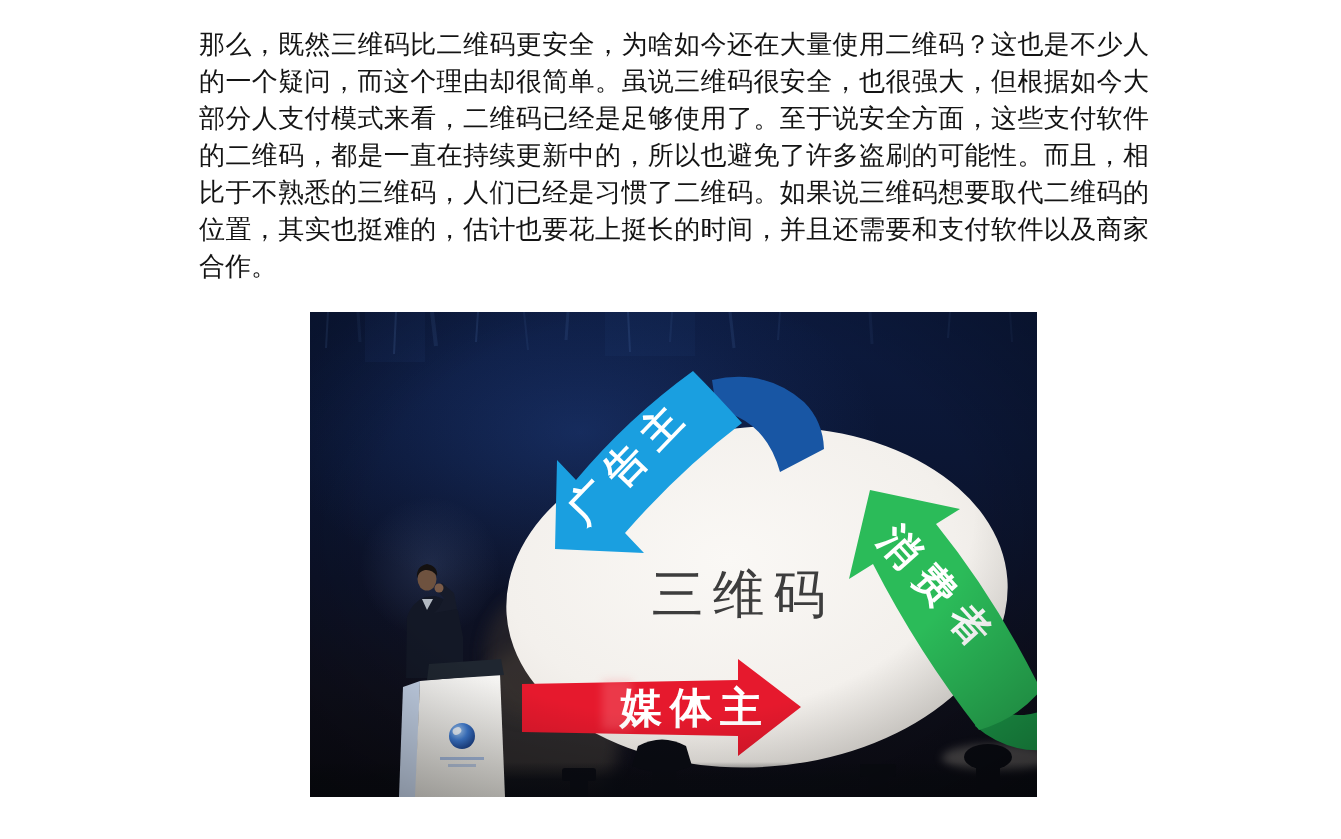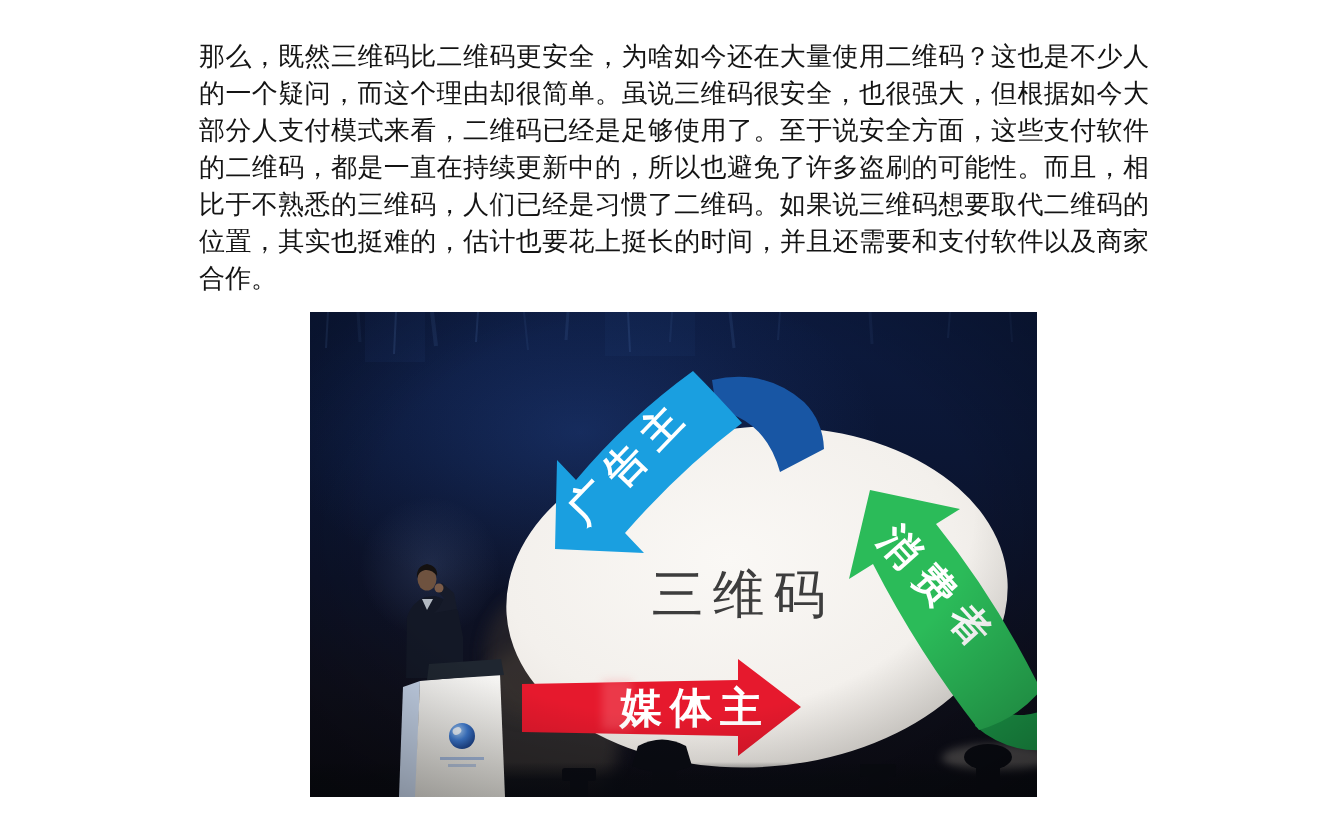--- a/index.html
+++ b/index.html
@@ -5,21 +5,21 @@
   html, body { margin: 0; padding: 0; }
   body {
     width: 1341px; height: 839px;
     background: #ffffff;
     position: relative;
     overflow: hidden;
     font-family: "Liberation Serif", serif;
   }
   .article-text {
     position: absolute;
-    left: 199px; top: 38px;
+    left: 199px; top: 26px;
     width: 950px;
     margin: 0;
     font-size: 26px;
     line-height: 37px;
     color: #141414;
     text-align: justify;
     text-align-last: left;
     font-family: Liberation Serif, serif;
   }
   .stage-photo {

